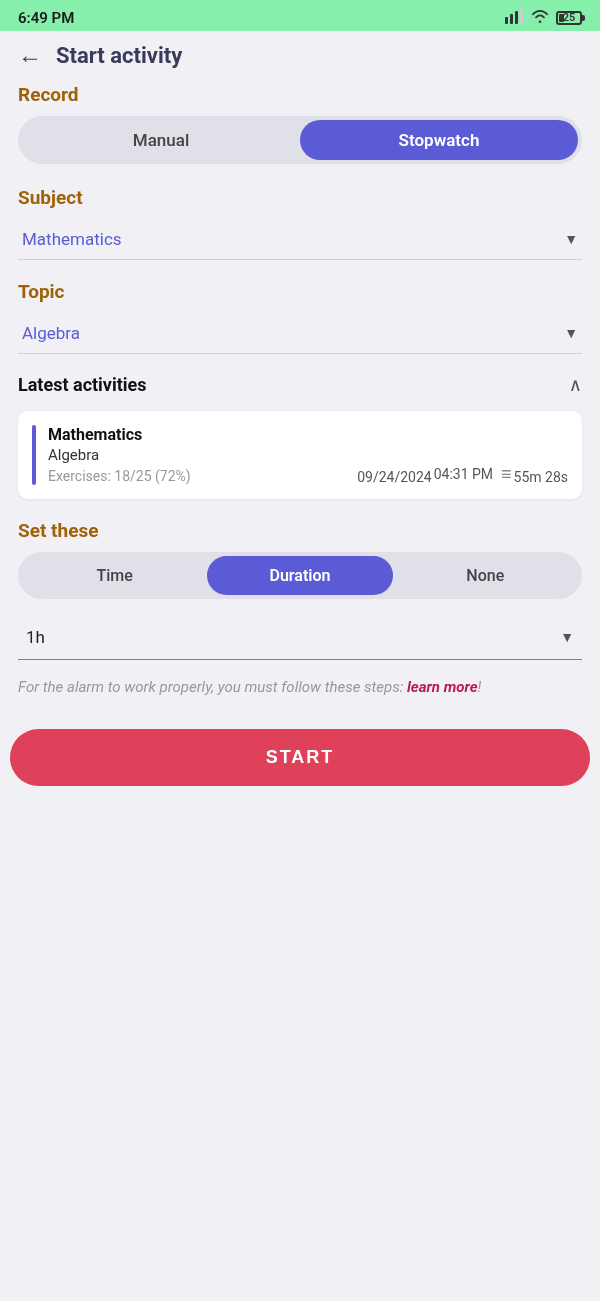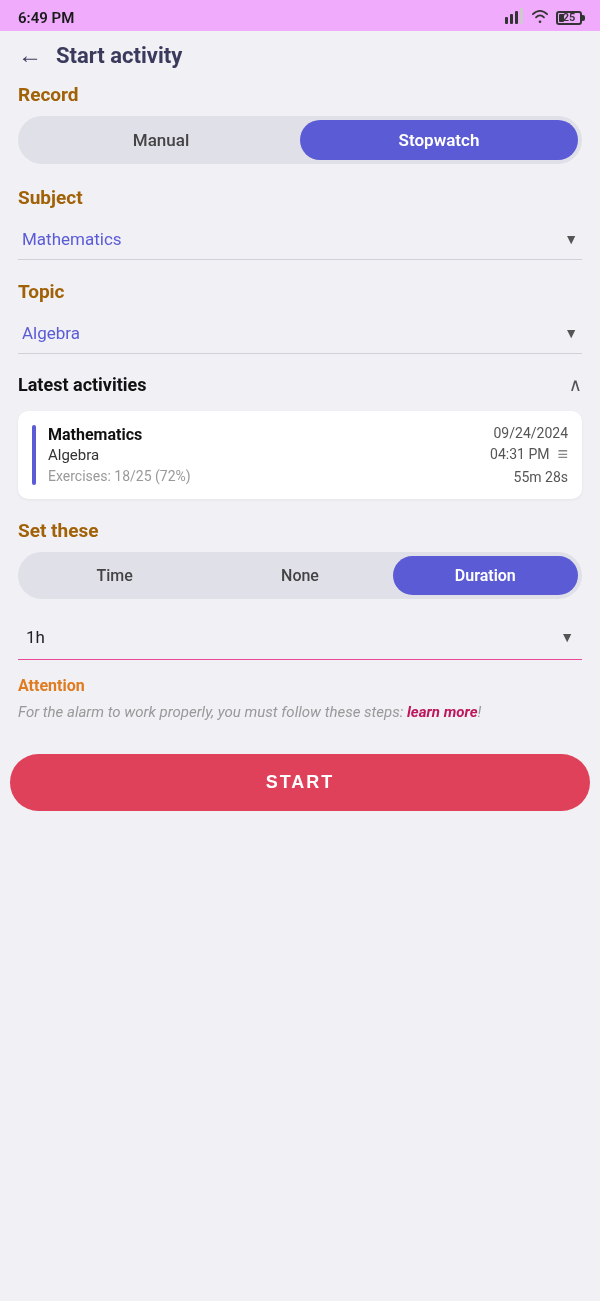--- a/index.html
+++ b/index.html
@@ -11,21 +11,21 @@
       font-family: 'Roboto', Arial, sans-serif;
       color: #1a1a1a;
     }
 
     
     .status-bar {
       display: flex;
       justify-content: space-between;
       align-items: center;
       padding: 8px 18px 4px 18px;
-      background: #f0abfc;
+      background: #86efac;
     }
     .status-time {
       font-size: 15px;
       font-weight: 600;
     }
     .status-icons {
       display: flex;
       align-items: center;
       gap: 6px;
       font-size: 13px;
@@ -197,21 +197,21 @@
       margin: 2px 0;
     }
     .activity-exercises {
       font-size: 14px;
       color: #999;
       margin-top: 4px;
     }
     .activity-meta {
       text-align: right;
       display: flex;
-      flex-direction: column;
+      flex-direction: row;
       align-items: flex-end;
       gap: 2px;
     }
     .activity-date {
       font-size: 14px;
       color: #555;
     }
     .activity-time-row {
       display: flex;
       align-items: center;
@@ -401,31 +401,30 @@
         </div>
         <div class="activity-duration">55m 28s</div>
       </div>
     </div>
   </div>
 
   <div style="margin-bottom:0;">
     <div class="section-label">Set these</div>
     <div class="alarm-toggle-group">
       <div class="alarm-toggle-option inactive">Time</div>
+      <div class="alarm-toggle-option active">Duration</div>
       <div class="alarm-toggle-option inactive">None</div>
-      <div class="alarm-toggle-option active">Duration</div>
     </div>
 
     <div class="duration-dropdown">
       <span class="duration-value">1h</span>
       <span class="dropdown-arrow">▼</span>
     </div>
 
     <div class="attention-section">
-      <div class="attention-title">Attention</div>
       <div class="attention-text">
         <span>For the alarm to work properly, you must follow these steps: </span><a class="attention-link" href="#">learn more</a><span>!</span>
       </div>
     </div>
   </div>
 
 </div>
 
 <div class="start-btn-container">
   <button class="start-btn">START</button>

